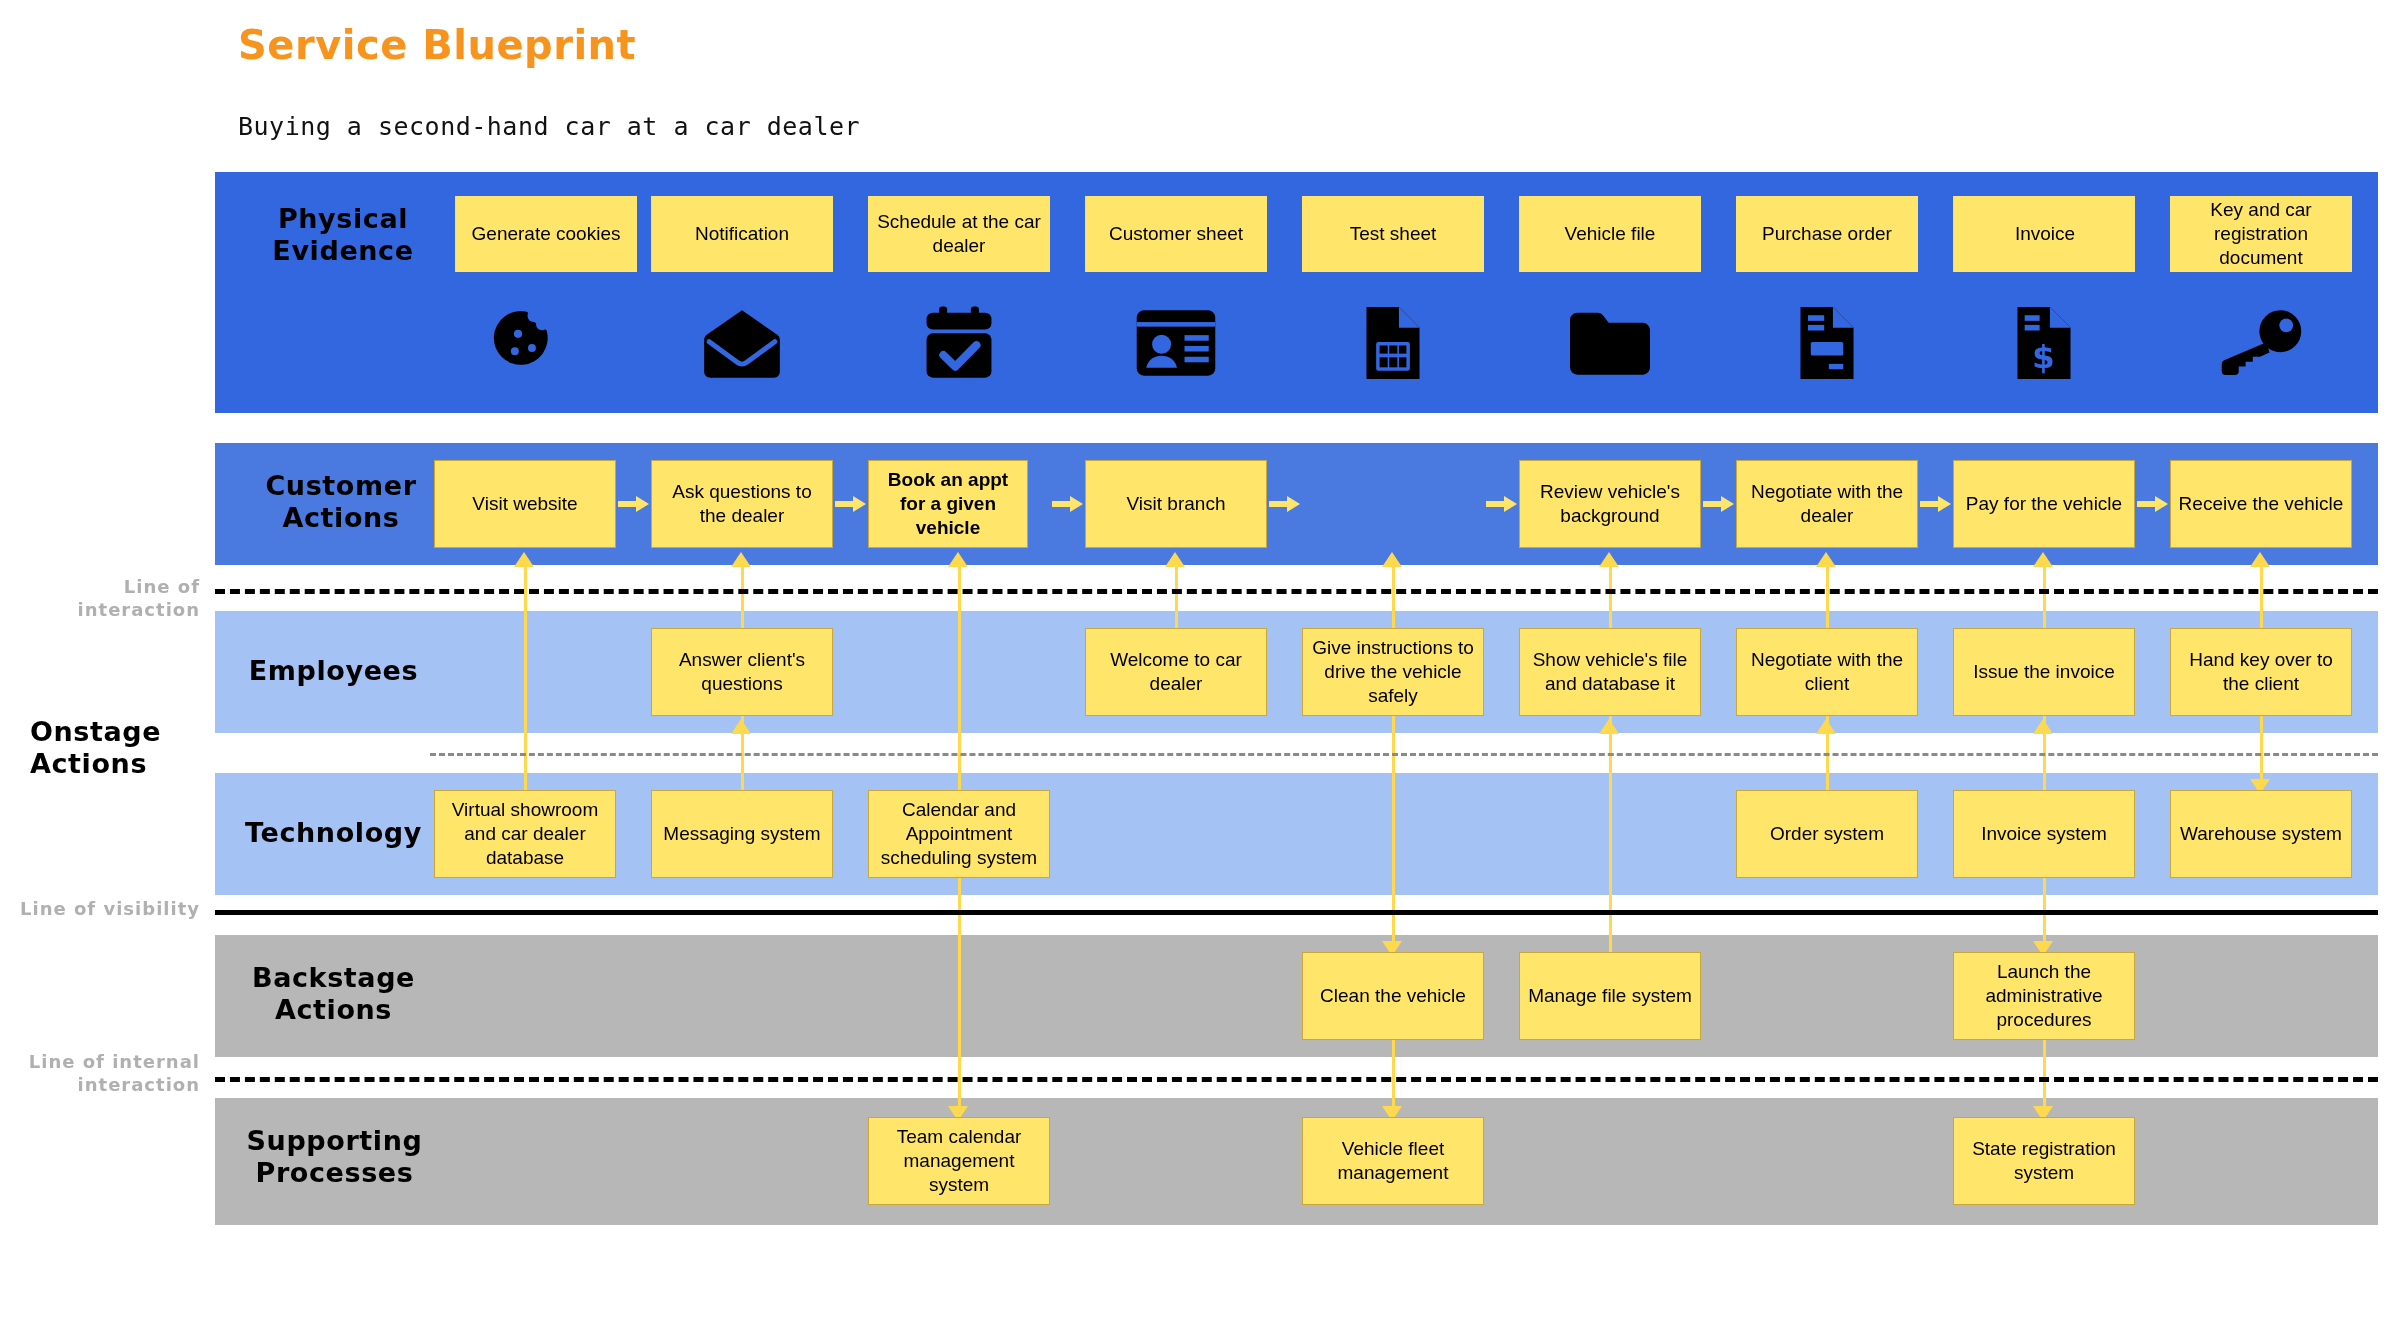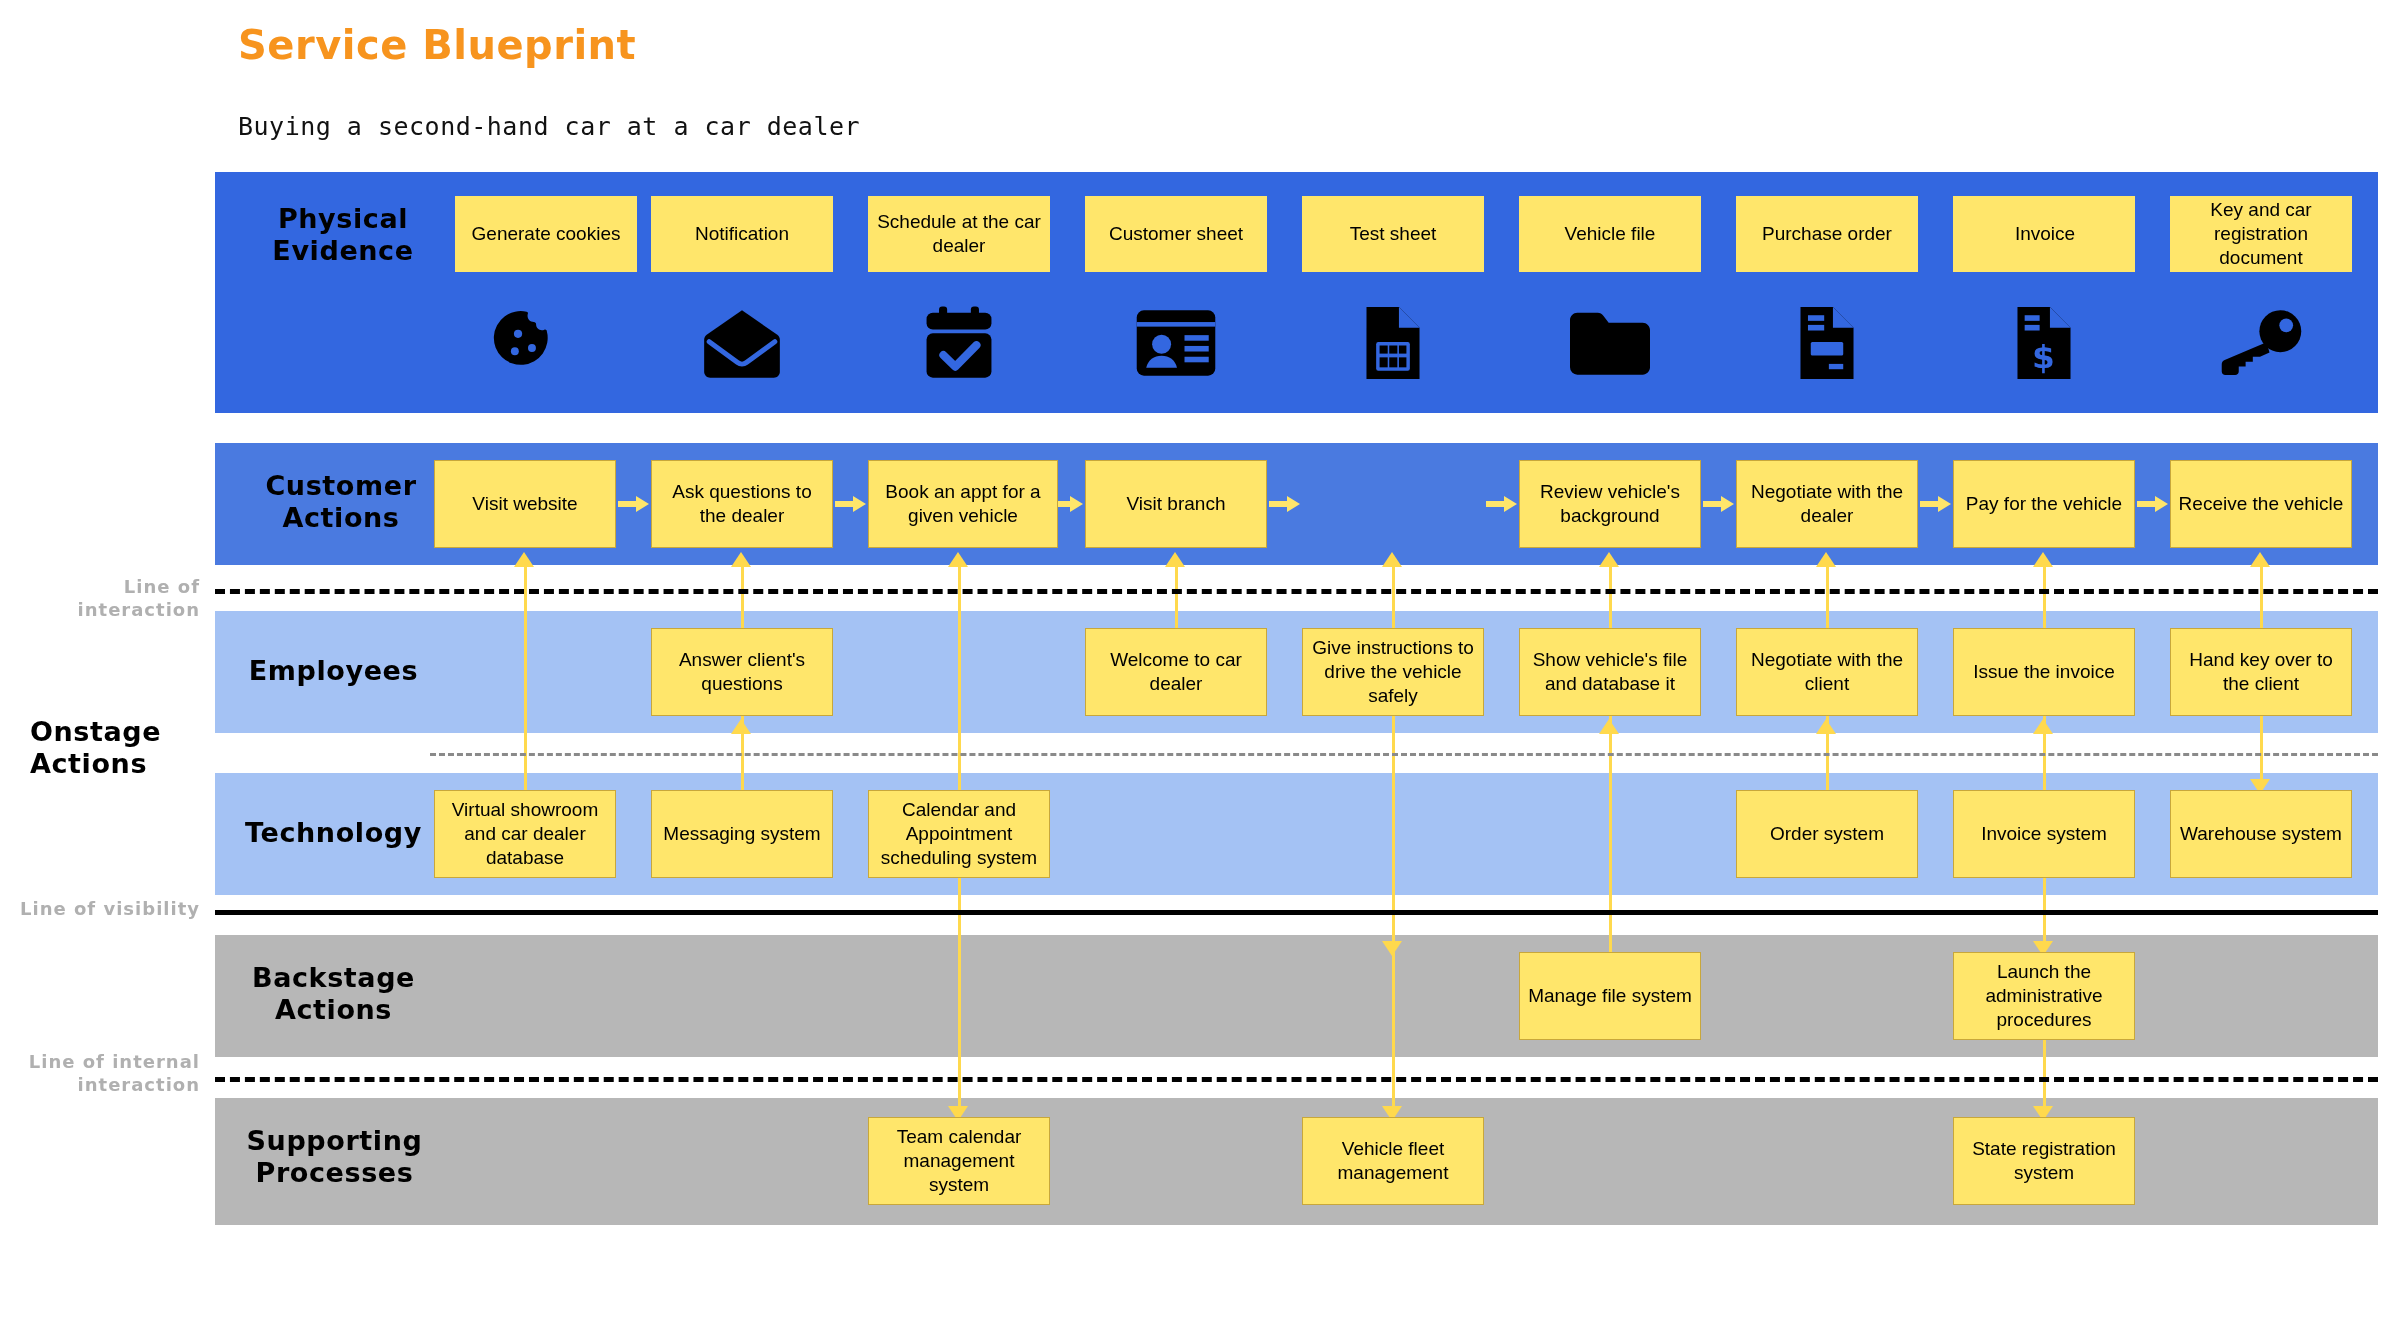--- a/index.html
+++ b/index.html
@@ -251,21 +251,21 @@
 
   <div class="band band-customer" style="left:215px; top:443px; width:2163px; height:122px;"></div>
 
   <div class="band-label" style="left:246px; top:470px; width:190px; font-size:27px;">
     <span>Customer</span><br>
     <span>Actions</span>
   </div>
 
   <div class="nbox" style="left:434px; top:460px; width:182px; height:88px;">Visit website</div>
   <div class="nbox" style="left:651px; top:460px; width:182px; height:88px;">Ask questions to the dealer</div>
-  <div class="nbox" style="left:868px; top:460px; width:190px; height:88px;">Book an appt for a given vehicle</div>
+  <div class="nbox" style="left:868px; top:460px; width:160px; height:88px;font-weight:bold;">Book an appt for a given vehicle</div>
   <div class="nbox" style="left:1085px; top:460px; width:182px; height:88px;">Visit branch</div>
   <div class="nbox" style="left:1519px; top:460px; width:182px; height:88px;">Review vehicle's background</div>
   <div class="nbox" style="left:1736px; top:460px; width:182px; height:88px;">Negotiate with the dealer</div>
   <div class="nbox" style="left:1953px; top:460px; width:182px; height:88px;">Pay for the vehicle</div>
   <div class="nbox" style="left:2170px; top:460px; width:182px; height:88px;">Receive the vehicle</div>
 
   <div class="harrow" style="left:618px; top:496px; width:31px;">
     <div class="shaft" style="width:19px;"></div>
       <div class="head"></div>
     </div>
@@ -334,20 +334,21 @@
   <div class="dline solid" style="left:215px; top:910px; width:2163px;"></div>
   <div class="dline-label" style="left:0px; top:898px; width:200px;">Line of visibility</div>
 
   <div class="band band-grey" style="left:215px; top:935px; width:2163px; height:122px;"></div>
 
   <div class="band-label" style="left:226px; top:962px; width:215px; font-size:27px;">
     <span>Backstage</span><br>
     <span>Actions</span>
   </div>
 
+  <div class="nbox" style="left:1302px; top:952px; width:182px; height:88px;">Clean the vehicle</div>
   <div class="nbox" style="left:1519px; top:952px; width:182px; height:88px;">Manage file system</div>
   <div class="nbox" style="left:1953px; top:952px; width:182px; height:88px;">Launch the administrative procedures</div>
 
   <div class="dline dashed" style="left:215px; top:1077px; width:2163px;"></div>
   <div class="dline-label" style="left:0px; top:1051px; width:200px;">
     <span>Line of internal</span><br>
     <span>interaction</span>
   </div>
 
   <div class="band band-grey" style="left:215px; top:1098px; width:2163px; height:127px;"></div>

